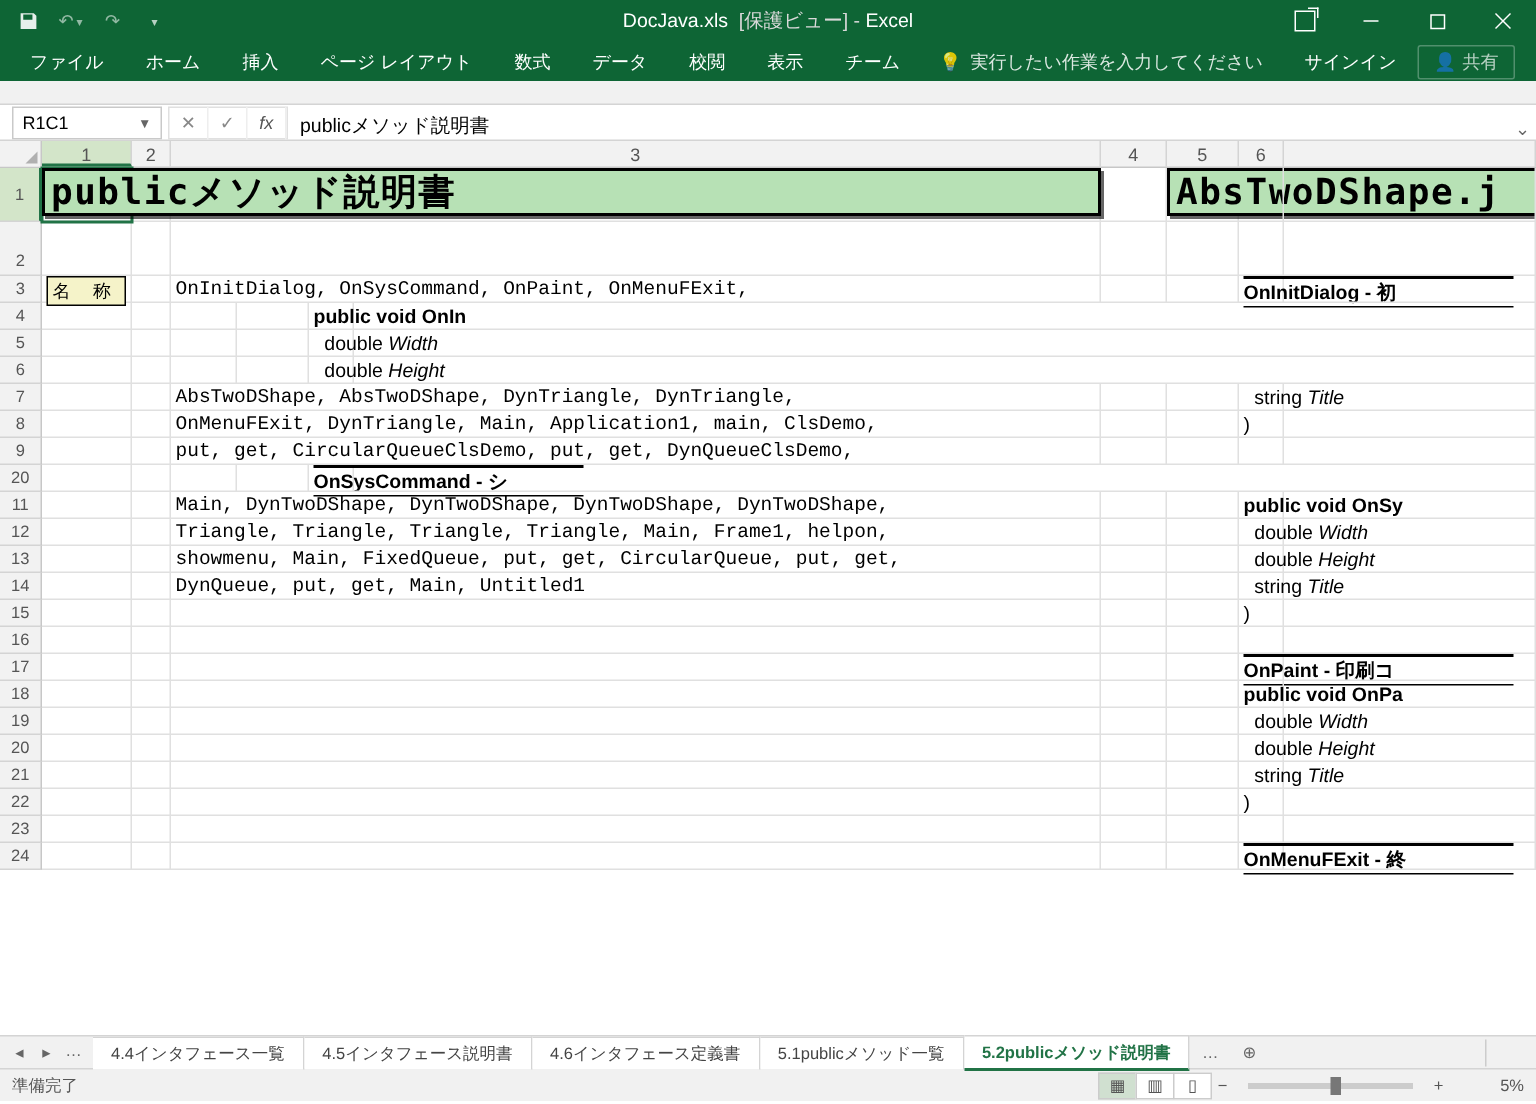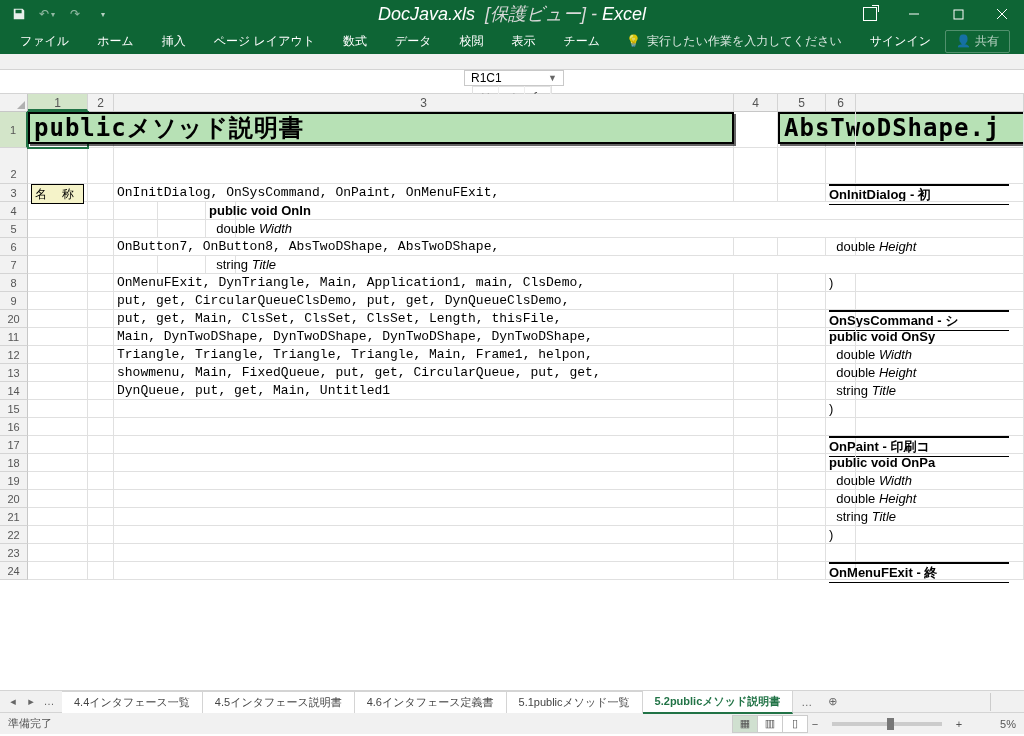--- a/index.html
+++ b/index.html
@@ -3,37 +3,37 @@
 <meta charset="utf-8">
 <style>
 * { margin: 0; padding: 0; box-sizing: border-box; font-family: "Segoe UI", Arial, sans-serif; }
 body { width: 1024px; height: 736px; background: #fff; overflow: hidden; font-size: 12px; }
 
 .titlebar { height: 28px; background: #0e6535; display: flex; align-items: center; color: #fff; position: relative; }
 .qat { display: flex; align-items: center; gap: 2px; padding-left: 6px; }
 .qat-btn { width: 26px; height: 24px; display: flex; align-items: center; justify-content: center; color: #fff; opacity: 0.9; }
 .qat-save svg { width: 14px; height: 14px; }
 .qat-undo, .qat-redo { opacity: 0.55; }
-.title-center { position: absolute; left: 50%; transform: translateX(-50%); font-size: 18px; font-style: italic; }
+.title-center { position: absolute; left: 50%; transform: translateX(-50%); font-size: 13px; }
 .title-center .pv { color: #d9d9d9; }
 .win-controls { margin-left: auto; display: flex; align-items: center; }
 .win-btn { width: 44px; height: 28px; display: flex; align-items: center; justify-content: center; color: #fff; }
 .win-btn svg { stroke: #fff; fill: none; stroke-width: 1; }
 .ribbon-box { width: 14px; height: 14px; border: 1px solid #fff; position: relative; }
 .ribbon-box::after { content: ""; position: absolute; inset: -3px -3px auto auto; width: 6px; height: 6px; border-top: 1px solid #fff; border-right: 1px solid #fff; }
 
 .ribbon-tabs { height: 26px; background: #0e6535; display: flex; align-items: center; padding: 0 6px; font-size: 12px; color: #fff; }
 .rtab { padding: 0 14px; height: 26px; display: flex; align-items: center; cursor: pointer; }
 .tell-me { display: flex; align-items: center; gap: 6px; margin-left: 12px; opacity: 0.85; }
 .signin { margin-left: auto; padding: 0 14px; }
 .share { display: flex; align-items: center; gap: 4px; border: 1px solid rgba(255,255,255,0.4); padding: 2px 10px; border-radius: 2px; margin-right: 8px; opacity: 0.7; }
 
 .ribbon-body { height: 16px; background: #f1f1f1; border-bottom: 1px solid #d4d4d4; }
 
-.formula-bar { height: 24px; background: #fff; border-bottom: 1px solid #d4d4d4; display: flex; align-items: center; font-size: 12px; flex-direction: column; }
+.formula-bar { height: 24px; background: #fff; border-bottom: 1px solid #d4d4d4; display: flex; align-items: flex-end; font-size: 12px; }
 .namebox { width: 100px; height: 22px; border: 1px solid #c9c9c9; margin: 0 4px 0 8px; padding: 0 6px; display: flex; align-items: center; background: #fff; }
 .namebox input { border: none; outline: none; width: 100%; font-size: 12px; }
 .namebox-dd { color: #666; font-size: 9px; }
 .fb-btns { display: flex; align-items: center; gap: 0; border: 1px solid #e0e0e0; height: 22px; }
 .fb-btn { width: 26px; height: 22px; display: flex; align-items: center; justify-content: center; color: #888; border-right: 1px solid #eee; }
 .fb-fx { font-style: italic; font-family: Georgia, serif; color: #555; }
 .formula-input { flex: 1; padding: 0 8px; font-size: 13px; }
 .formula-dd { width: 18px; text-align: center; color: #666; }
 
 .grid-area { position: relative; height: 596px; background: #fff; overflow: hidden; }
@@ -230,32 +230,32 @@
     <div class="cell" style="width:48px"></div>
     <div class="cell right-col" style="width:30px;overflow:visible;position:relative">
           <span style="position:absolute;width:180px">&nbsp;&nbsp;double <i>Width</i></span>
         </div>
     <div class="cell" style="flex:1"></div>
   </div>
       <div class="row">
     <div class="rh">6</div>
     <div class="cell" style="width:60px"></div>
     <div class="cell mono" style="width:26px"></div>
-    <div class="cell mono" style="width:620px">OnButton7, OnButton8, AbsTwoDShape, AbsTwoDShape,</div>
     <div class="cell" style="width:44px"></div>
     <div class="cell" style="width:48px"></div>
     <div class="cell right-col" style="width:30px;overflow:visible;position:relative">
           <span style="position:absolute;width:180px">&nbsp;&nbsp;double <i>Height</i></span>
         </div>
     <div class="cell" style="flex:1"></div>
   </div>
       <div class="row">
     <div class="rh">7</div>
     <div class="cell" style="width:60px"></div>
     <div class="cell mono" style="width:26px"></div>
+    <div class="cell mono" style="width:620px">AbsTwoDShape, AbsTwoDShape, DynTriangle, DynTriangle,</div>
     <div class="cell" style="width:44px"></div>
     <div class="cell" style="width:48px"></div>
     <div class="cell right-col" style="width:30px;overflow:visible;position:relative">
           <span style="position:absolute;width:180px">&nbsp;&nbsp;string <i>Title</i></span>
         </div>
     <div class="cell" style="flex:1"></div>
   </div>
       <div class="row">
     <div class="rh">8</div>
     <div class="cell" style="width:60px"></div>
@@ -275,21 +275,20 @@
     <div class="cell mono" style="width:620px">put, get, CircularQueueClsDemo, put, get, DynQueueClsDemo,</div>
     <div class="cell" style="width:44px"></div>
     <div class="cell" style="width:48px"></div>
     <div class="cell right-col" style="width:30px;overflow:visible;position:relative"></div>
     <div class="cell" style="flex:1"></div>
   </div>
       <div class="row">
     <div class="rh">20</div>
     <div class="cell" style="width:60px"></div>
     <div class="cell mono" style="width:26px"></div>
-    <div class="cell mono" style="width:620px">put, get, Main, ClsSet, ClsSet, ClsSet, Length, thisFile,</div>
     <div class="cell" style="width:44px"></div>
     <div class="cell" style="width:48px"></div>
     <div class="cell right-col" style="width:30px;overflow:visible;position:relative">
           <div class="sec-head" style="width:180px;position:absolute">OnSysCommand - シ</div>
         </div>
     <div class="cell" style="flex:1"></div>
   </div>
       <div class="row">
     <div class="rh">11</div>
     <div class="cell" style="width:60px"></div>

